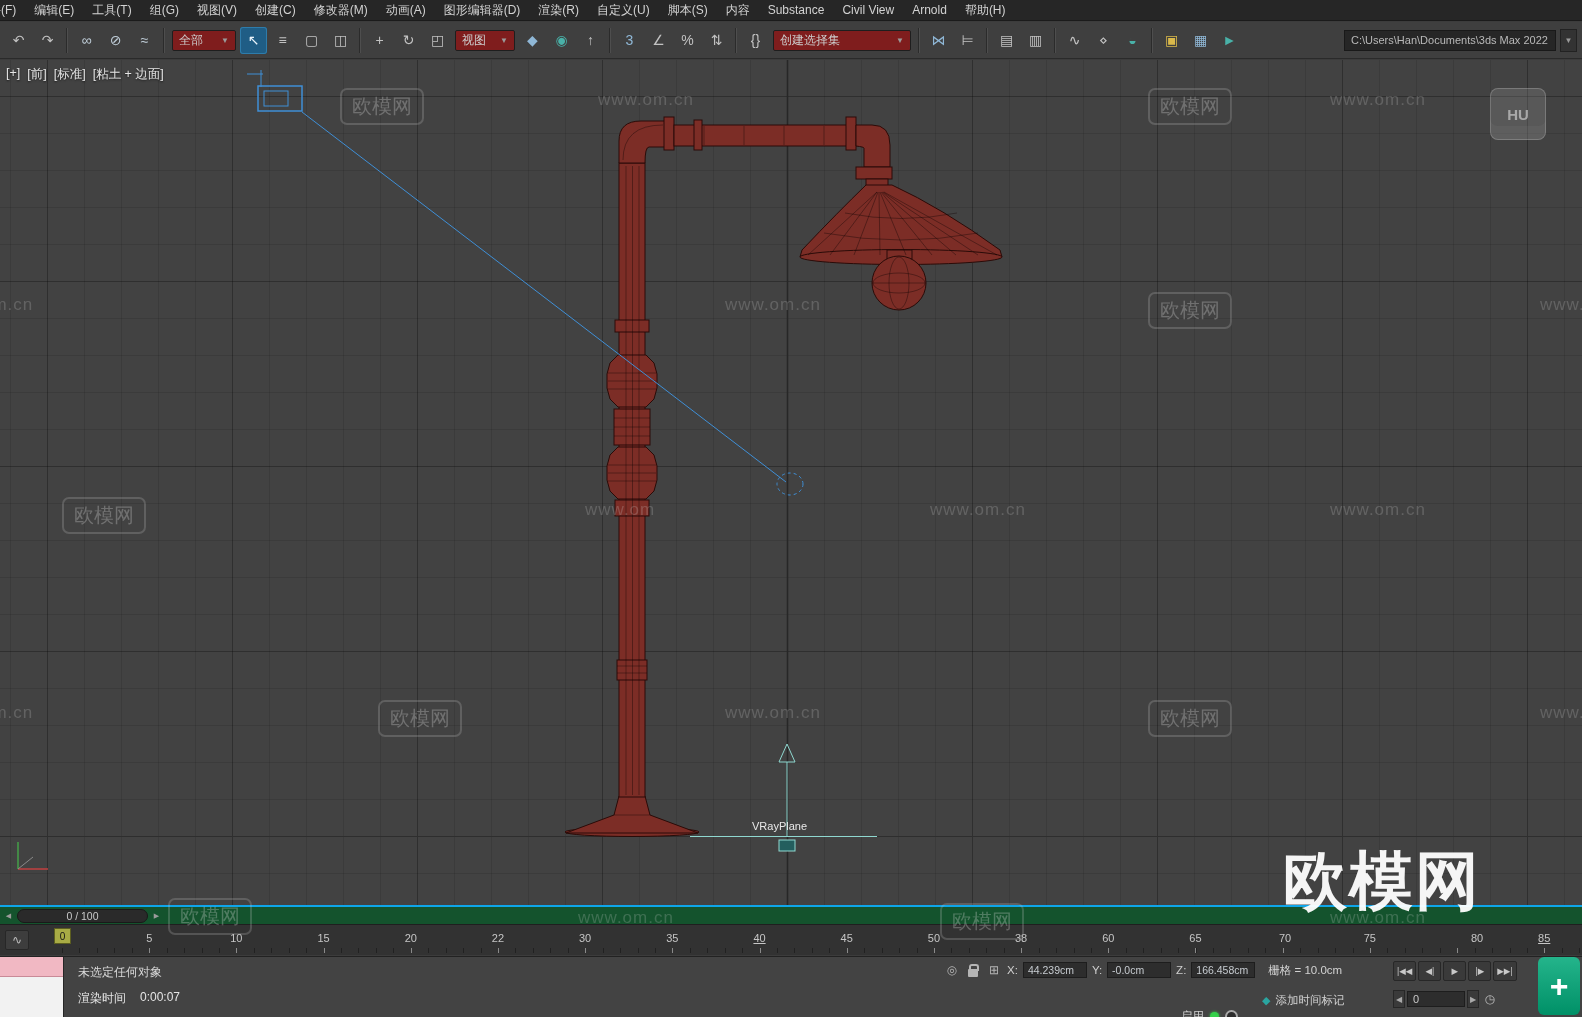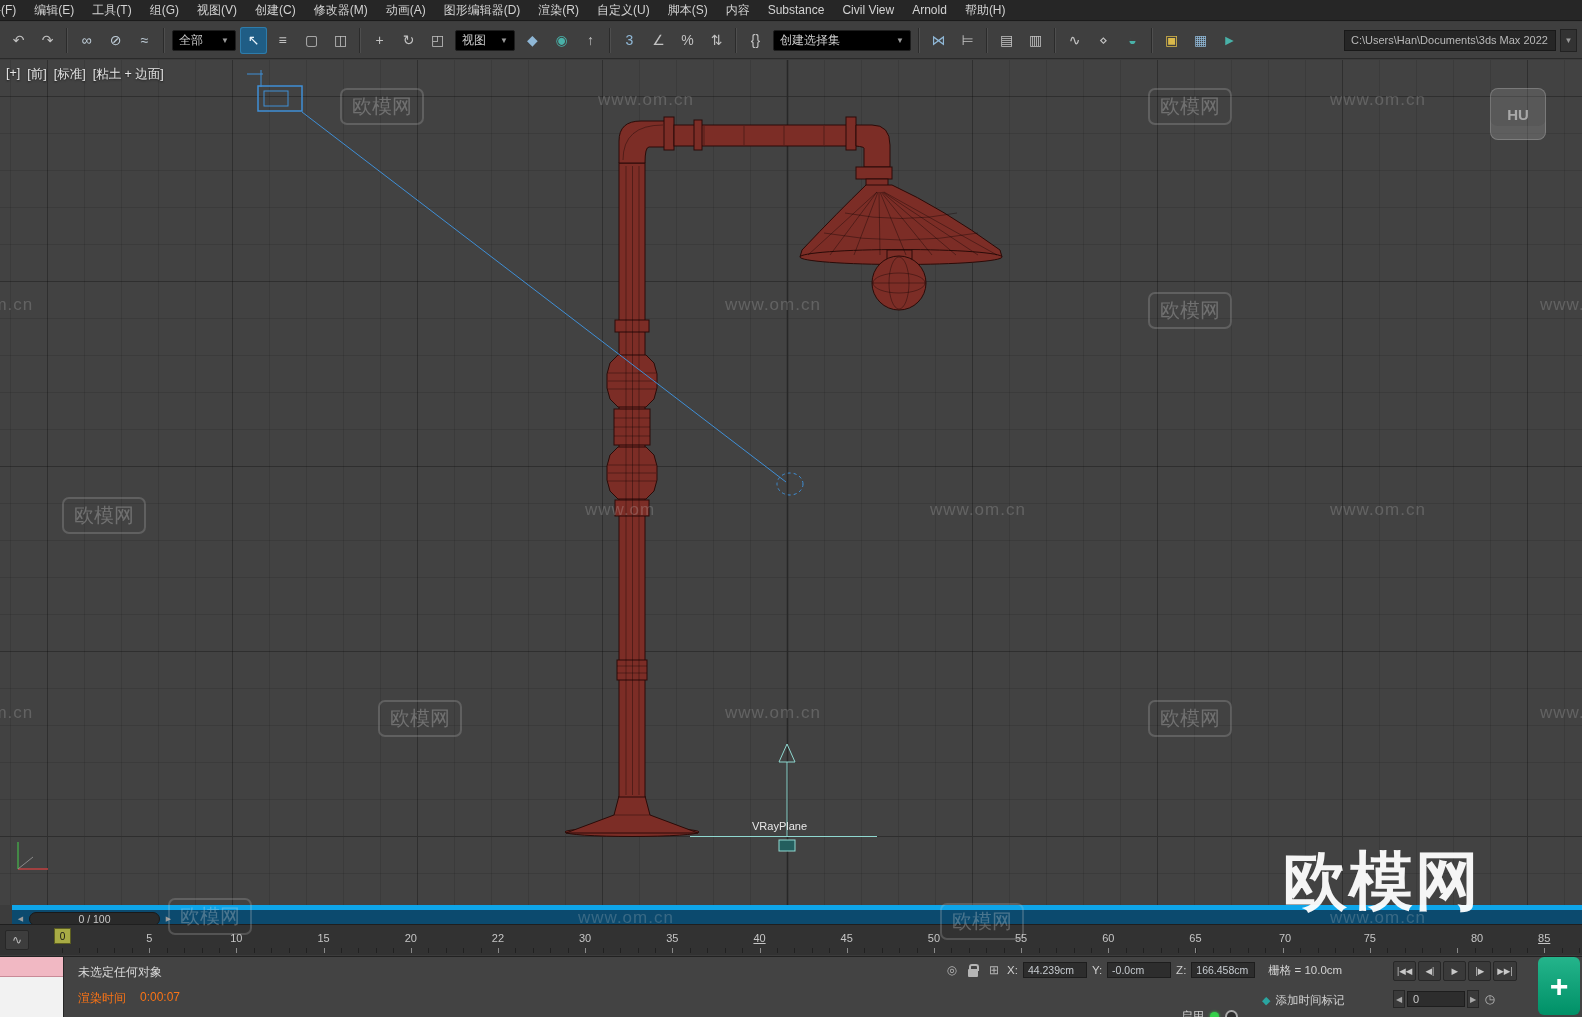--- a/index.html
+++ b/index.html
@@ -15,21 +15,21 @@
   .menu-item{padding:0 9px;font-size:12px;color:#d2d2d2;line-height:21px;white-space:nowrap}
   .menu-item:first-child{margin-left:-34px}
 
   
   .toolbar{position:absolute;top:22px;left:0;right:0;height:37px;background:#3f3f3f;border-bottom:1px solid #2a2a2a;
            display:flex;align-items:center;padding:0 5px;gap:2px}
   .tbtn{width:27px;height:27px;display:flex;align-items:center;justify-content:center;font-size:14px;border-radius:3px;
         color:#c2c2c2;flex:0 0 auto}
   .tbtn.active{background:var(--active-tool-blue);box-shadow:inset 0 0 0 1px #2e7cab}
   .tsep{width:2px;height:25px;margin:0 3px;background:linear-gradient(to right,#2b2b2b 50%,#4e4e4e 50%);flex:0 0 auto}
-  .tdd{height:21px;background:#000000;border:1px solid #1e1e1e;border-radius:2px;display:flex;align-items:center;
+  .tdd{height:21px;background:#7f1d1d;border:1px solid #1e1e1e;border-radius:2px;display:flex;align-items:center;
        justify-content:space-between;gap:6px;padding:0 6px;color:#ccc;font-size:12px;margin:0 2px;flex:0 0 auto;white-space:nowrap}
   .caret{font-size:8px;color:#9a9a9a}
   .tpath{margin-left:auto;width:212px;height:21px;background:#262626;border:1px solid #191919;display:flex;align-items:center;
          padding:0 6px;color:#b9b9b9;font-size:11px;white-space:nowrap;overflow:hidden;flex:0 0 auto}
   .tpath-caret{width:17px;height:23px;display:flex;align-items:center;justify-content:center;color:#9a9a9a;font-size:8px;
          background:#333;border:1px solid #222;margin-left:2px;flex:0 0 auto}
 
   
   .viewport{position:absolute;top:60px;left:0;right:0;height:845px;overflow:hidden;background-color:#424242;
     background-image:
@@ -48,21 +48,21 @@
   .vray-label{position:absolute;left:752px;top:760px;font-size:11px;color:#e8e8e8}
 
   
   #wm-layer{position:absolute;inset:0;pointer-events:none;z-index:40}
   .wm-url{position:absolute;font-size:17px;letter-spacing:1px;color:rgba(215,215,215,.22);white-space:nowrap}
   .wm-brand{position:absolute;font-size:20px;color:rgba(220,220,220,.30);border:2px solid rgba(205,205,205,.22);
             border-radius:7px;padding:3px 10px;white-space:nowrap}
   .wm-big{position:absolute;left:1283px;top:838px;font-size:64px;font-weight:bold;color:rgba(255,255,255,.95);letter-spacing:2px}
 
   
-  .timerow{position:absolute;top:905px;left:12px;right:0;height:19px;background:#0c4a6e;border-top:5px solid #0ea5e9}
+  .timerow{position:absolute;top:905px;left:0;right:0;height:19px;background:#14532d;border-top:2px solid #0ea5e9}
   .ts-arrow{position:absolute;top:3px;width:13px;height:12px;color:#9b9b9b;font-size:7px;display:flex;align-items:center;justify-content:center}
   .ts-pill{position:absolute;left:17px;top:2px;width:131px;height:14px;background:#2a2a2a;border:1px solid #191919;border-radius:8px;
            color:#c9c9c9;font-size:10.5px;display:flex;align-items:center;justify-content:center}
 
   
   .ruler{position:absolute;top:924px;left:0;right:0;height:31px;background:#323232;border-top:1px solid #1f1f1f}
   .curve-btn{position:absolute;left:5px;top:5px;width:24px;height:20px;background:#3d3d3d;border:1px solid #272727;border-radius:2px;
              color:#bdbdbd;font-size:12px;display:flex;align-items:center;justify-content:center}
   .marker{position:absolute;left:54px;top:3px;width:17px;height:16px;background:var(--marker-yellow);border:1px solid #5c5e20;
           color:#151515;font-size:10px;display:flex;align-items:center;justify-content:center}
@@ -70,21 +70,21 @@
   .rtick{position:absolute;bottom:2px;width:1px;height:5px;background:#8a8a8a}
   .tickstrip{position:absolute;left:62px;right:0;bottom:2px;height:5px;
              background:repeating-linear-gradient(to right,rgba(0,0,0,.35) 0 1px,transparent 1px 17.44px)}
 
   
   .statusbar{position:absolute;top:956px;left:0;right:0;bottom:0;background:#434343;border-top:1px solid #222}
   .listener{position:absolute;left:0;top:0;width:64px;height:61px;border-right:1px solid #262626}
   .listener .pink{height:20px;background:#f1b8c3;border-bottom:1px solid #c98a97}
   .listener .white{height:40px;background:#f2f2f2}
   .prompt{position:absolute;left:78px;top:7px;font-size:12px;color:#d8d8d8}
-  .rtime{position:absolute;left:78px;top:33px;font-size:12px;color:#f97316;display:flex;gap:14px}
+  .rtime{position:absolute;left:78px;top:33px;font-size:12px;color:#e5e5e5;display:flex;gap:14px}
   .coords{position:absolute;left:944px;top:5px;display:flex;align-items:center;gap:5px}
   .mini-icon{width:16px;height:16px;display:flex;align-items:center;justify-content:center;color:#b5b5b5;font-size:12px}
   .lock{width:10px;height:8px;background:#b5b5b5;border-radius:1px;position:relative;margin-top:5px}
   .lock:before{content:'';position:absolute;top:-5px;left:1px;width:6px;height:5px;border:2px solid #b5b5b5;border-bottom:none;border-radius:3px 3px 0 0}
   .coord-label{font-size:11.5px;color:#cfcfcf}
   .coord-field{width:64px;height:16px;background:#2d2d2d;border:1px solid #1d1d1d;color:#c6cbd0;font-size:10.5px;
                display:flex;align-items:center;padding-left:4px;white-space:nowrap;overflow:hidden}
   .grid-text{font-size:11.5px;color:#d2d2d2;margin-left:8px;white-space:nowrap}
   .playback{position:absolute;left:1393px;top:4px;display:flex;gap:2px}
   .pb{height:20px;min-width:23px;padding:0 3px;background:#3a3a3a;border:1px solid #272727;border-radius:2px;color:#c9c9c9;
@@ -337,21 +337,21 @@
       <span class="rnum" style="left: 585.14px;">30</span>
       <div class="rtick" style="left: 585.14px;"></div>
       <span class="rnum" style="left: 672.33px;">35</span>
       <div class="rtick" style="left: 672.33px;"></div>
       <span class="rnum" style="left: 759.52px; text-decoration: underline;">40</span>
       <div class="rtick" style="left: 759.52px;"></div>
       <span class="rnum" style="left: 846.71px;">45</span>
       <div class="rtick" style="left: 846.71px;"></div>
       <span class="rnum" style="left: 933.9px;">50</span>
       <div class="rtick" style="left: 933.9px;"></div>
-      <span class="rnum" style="left: 1021.09px;">55</span>
+      <span class="rnum" style="left: 1021.09px;">38</span>
       <div class="rtick" style="left: 1021.09px;"></div>
       <span class="rnum" style="left: 1108.28px;">60</span>
       <div class="rtick" style="left: 1108.28px;"></div>
       <span class="rnum" style="left: 1195.47px;">65</span>
       <div class="rtick" style="left: 1195.47px;"></div>
       <span class="rnum" style="left: 1285px;">70</span>
       <div class="rtick" style="left: 1282.66px;"></div>
       <span class="rnum" style="left: 1369.85px;">75</span>
       <div class="rtick" style="left: 1369.85px;"></div>
       <span class="rnum" style="left: 1457.04px; padding-left: 40px;">80</span>

